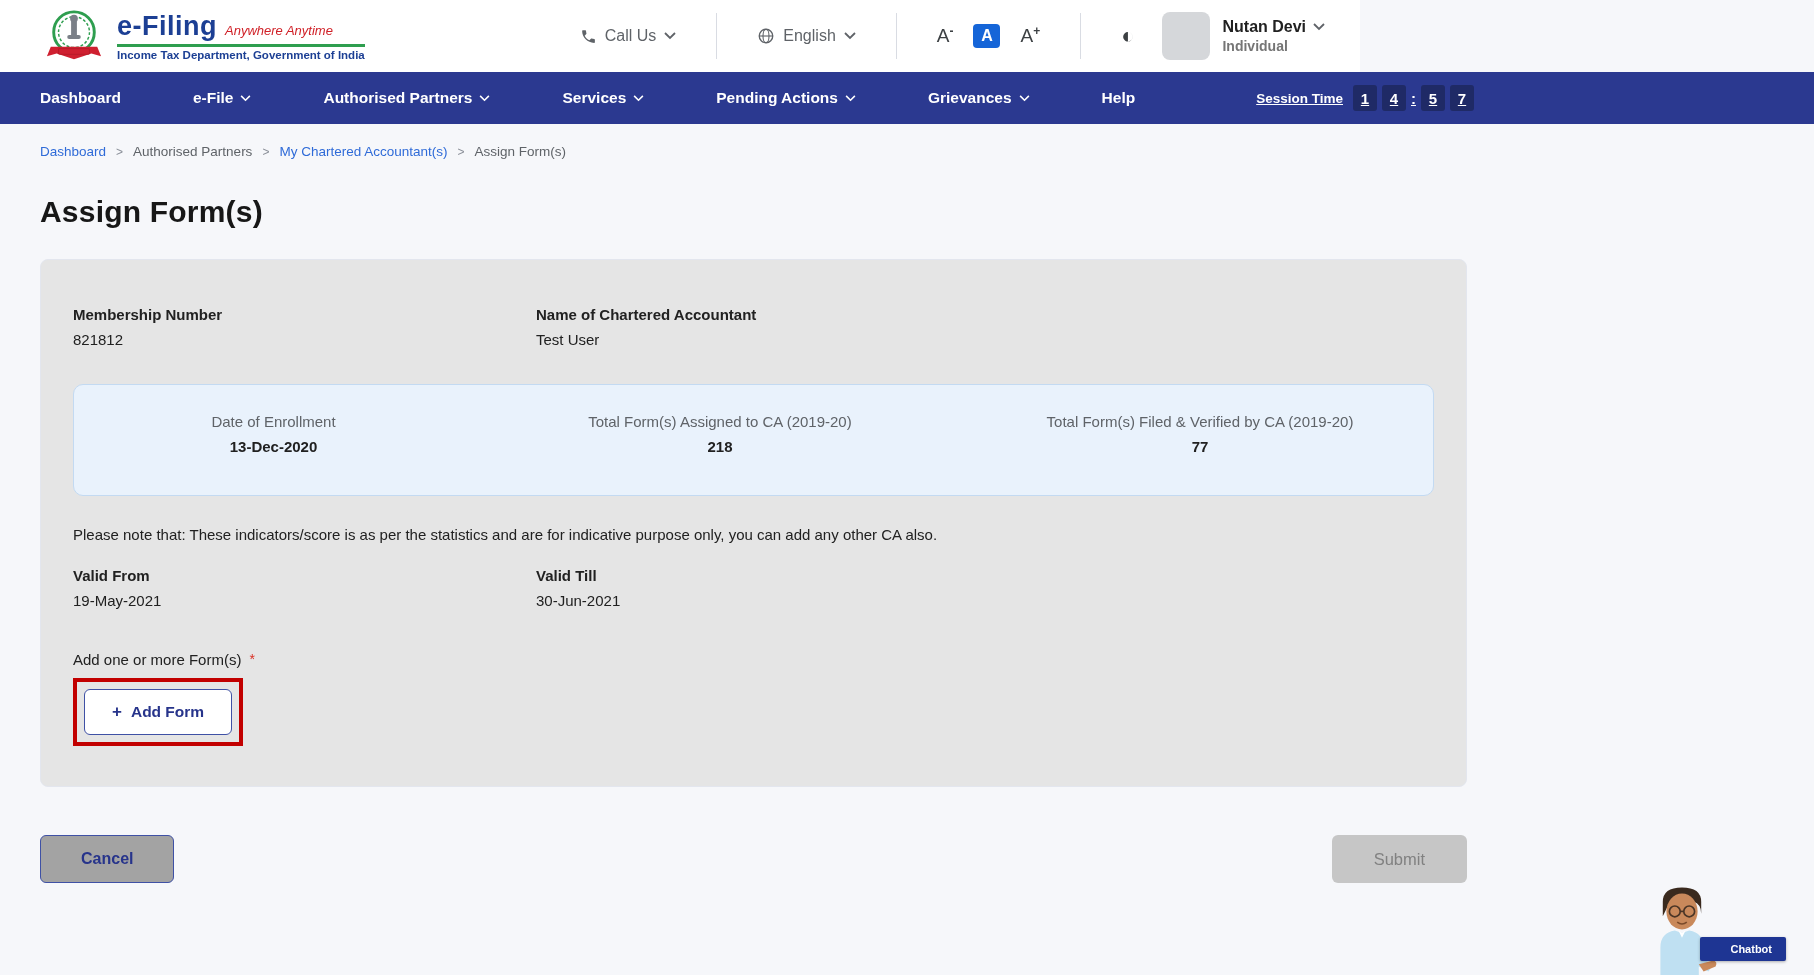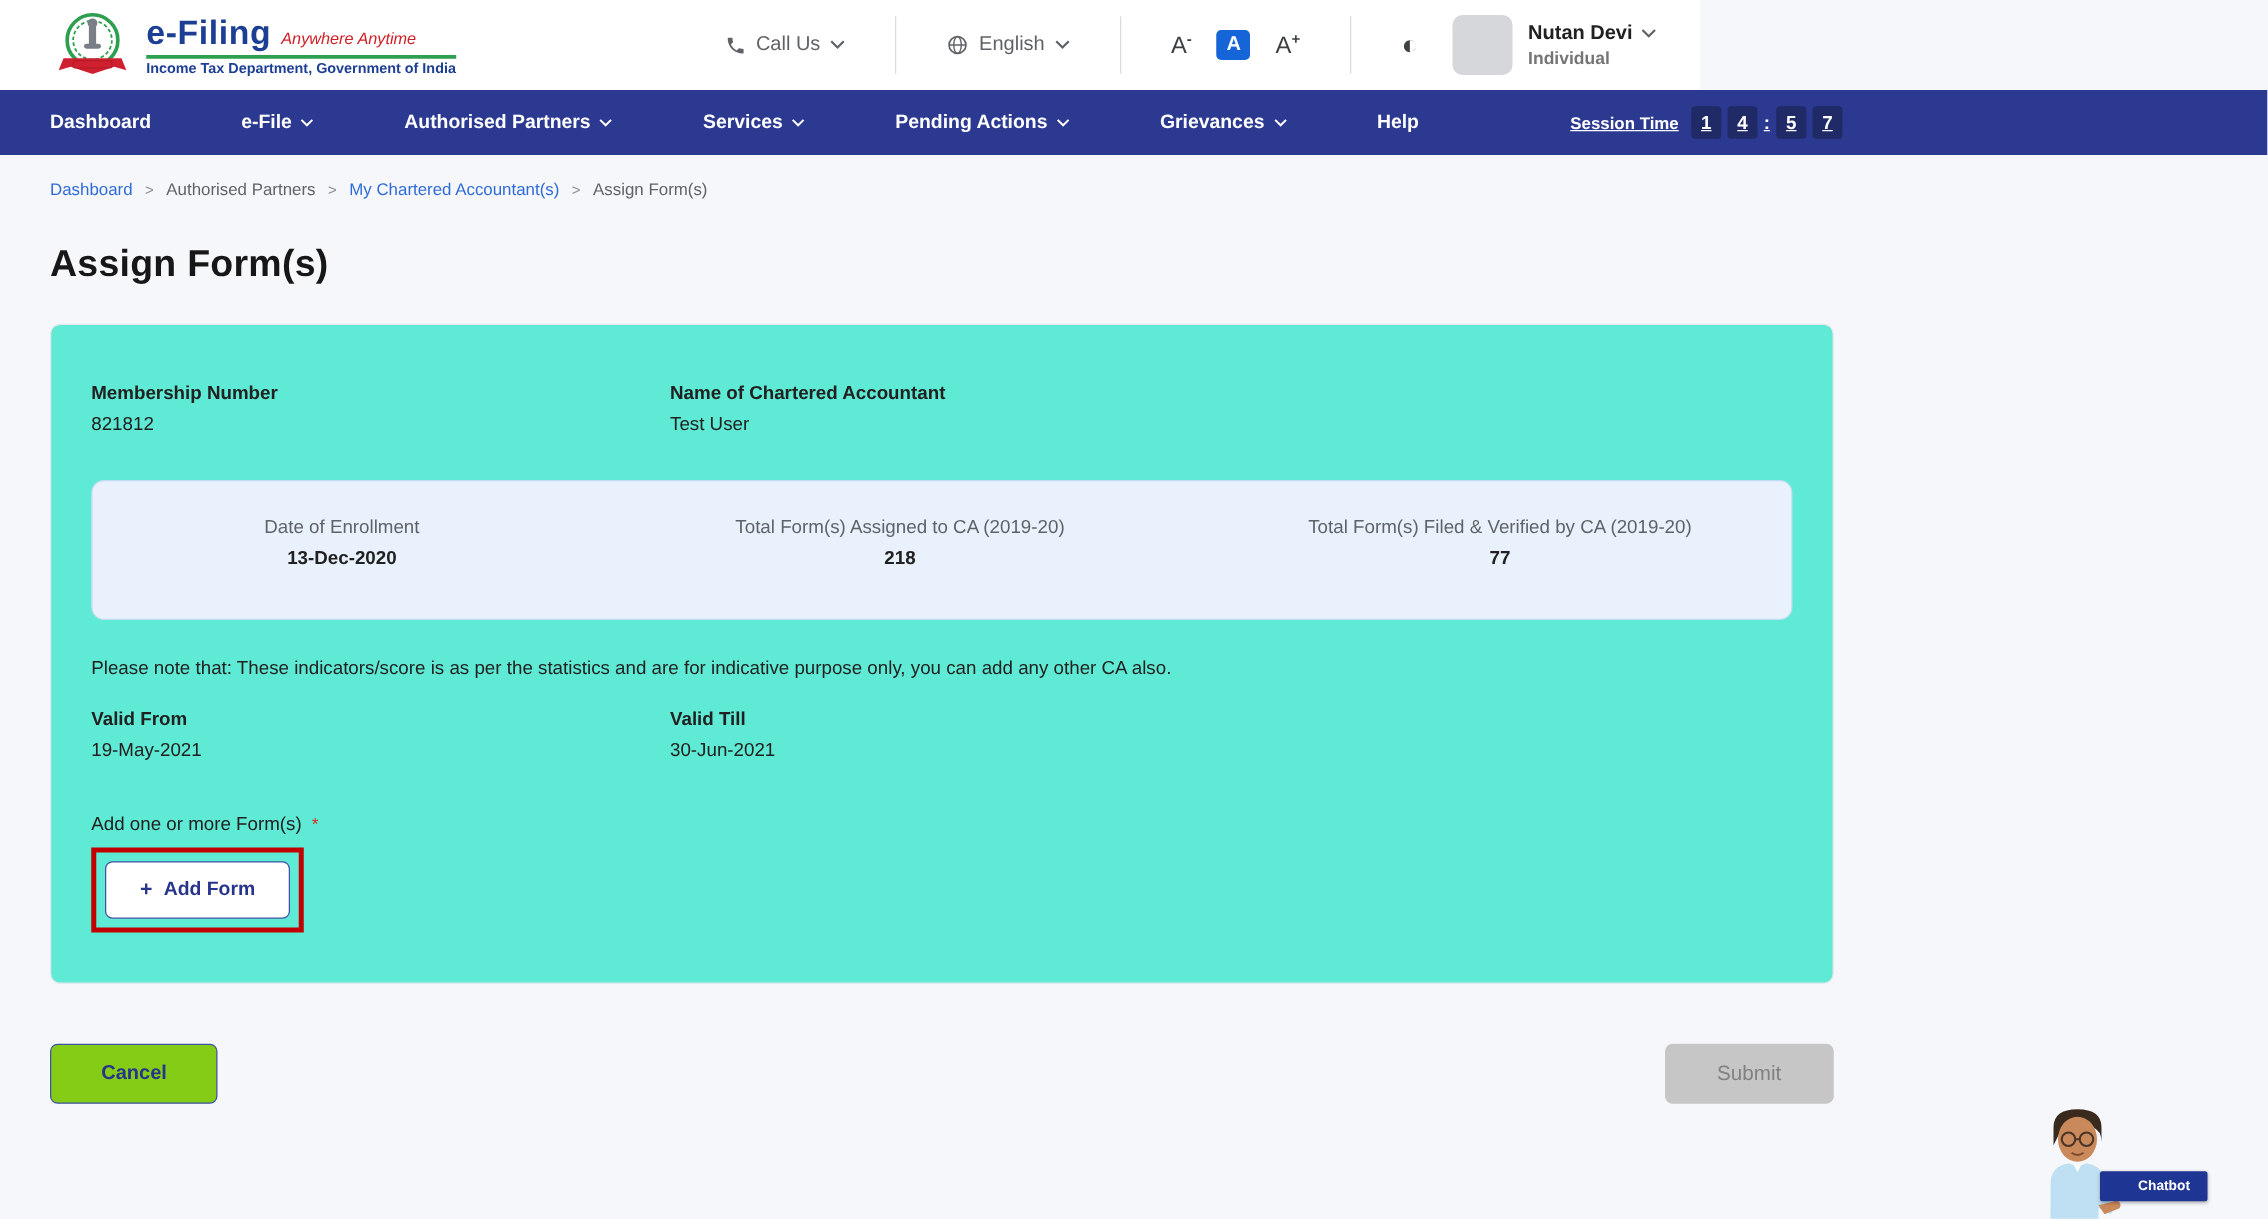--- a/index.html
+++ b/index.html
@@ -69,21 +69,21 @@
   .bc-link { color: #2f6bd8; text-decoration: none; cursor: pointer; }
   .bc-sep { color: #8a8f98; font-size: 12px; }
   .bc-text { color: #5f6368; }
   .bc-current { color: #5f6368; }
 
   
   .content { width: 1427px; margin-left: 40px; }
   .page-title { font-size: 30px; font-weight: 800; color: #171717; margin-top: 36px; letter-spacing: 0.2px; }
 
   .card {
-    background: #5eead4; border: 1px solid #e3e6ee; border-radius: 8px;
+    background: #e5e5e5; border: 1px solid #e3e6ee; border-radius: 8px;
     margin-top: 30px; padding: 46px 32px 40px 32px;
   }
   .field-grid { display: grid; grid-template-columns: 463px 1fr; }
   .field-label { font-size: 15px; font-weight: 700; color: #212121; }
   .field-value { font-size: 15px; color: #212121; margin-top: 8px; }
 
   .stats-box {
     background: #e9f2fc; border: 1px solid #c3daf2; border-radius: 10px;
     margin-top: 36px; padding: 28px 32px 40px 32px;
     display: grid; grid-template-columns: 335px 558px 1fr; text-align: center;
@@ -102,32 +102,32 @@
   .btn-outline {
     background: #fff; border: 1.5px solid #3f51a5; border-radius: 6px;
     color: #27348b; font-weight: 700; font-size: 15.5px;
     padding: 12px 27px; cursor: pointer; font-family: "Liberation Sans", sans-serif;
     display: inline-flex; align-items: center; gap: 9px;
   }
   .plus-glyph { font-size: 17px; font-weight: 700; }
 
   .actions-row { display: flex; justify-content: space-between; margin-top: 48px; }
   .btn-cancel {
-    background: #84cc16; border: 1.5px solid #3f51a5; border-radius: 6px;
+    background: #a3a3a3; border: 1.5px solid #3f51a5; border-radius: 6px;
     color: #27348b; font-weight: 700; font-size: 16px; padding: 14px 40px; cursor: pointer;
     font-family: "Liberation Sans", sans-serif;
   }
   .btn-submit {
     background: #c6c6c6; border: none; border-radius: 6px;
     color: #818181; font-weight: 500; font-size: 16.5px; padding: 14px 42px;
     cursor: not-allowed; font-family: "Liberation Sans", sans-serif;
   }
 
   
-  .chatbot { position: absolute; right: 48px; bottom: 0; width: 140px; height: 104px; }
+  .chatbot { position: absolute; right: 28px; bottom: 0; width: 140px; height: 104px; }
   .chatbot-avatar { position: absolute; left: 0; bottom: -6px; }
   .chatbot-banner {
     position: absolute; right: 0; bottom: 14px;
     background: #1e3593; color: #fff; font-size: 11px; font-weight: 700;
     padding: 6px 14px 6px 30px; border-radius: 2px; cursor: pointer;
     box-shadow: 0 1px 3px rgba(0,0,0,0.3);
   }
 </style>
 </head>
 <body>

